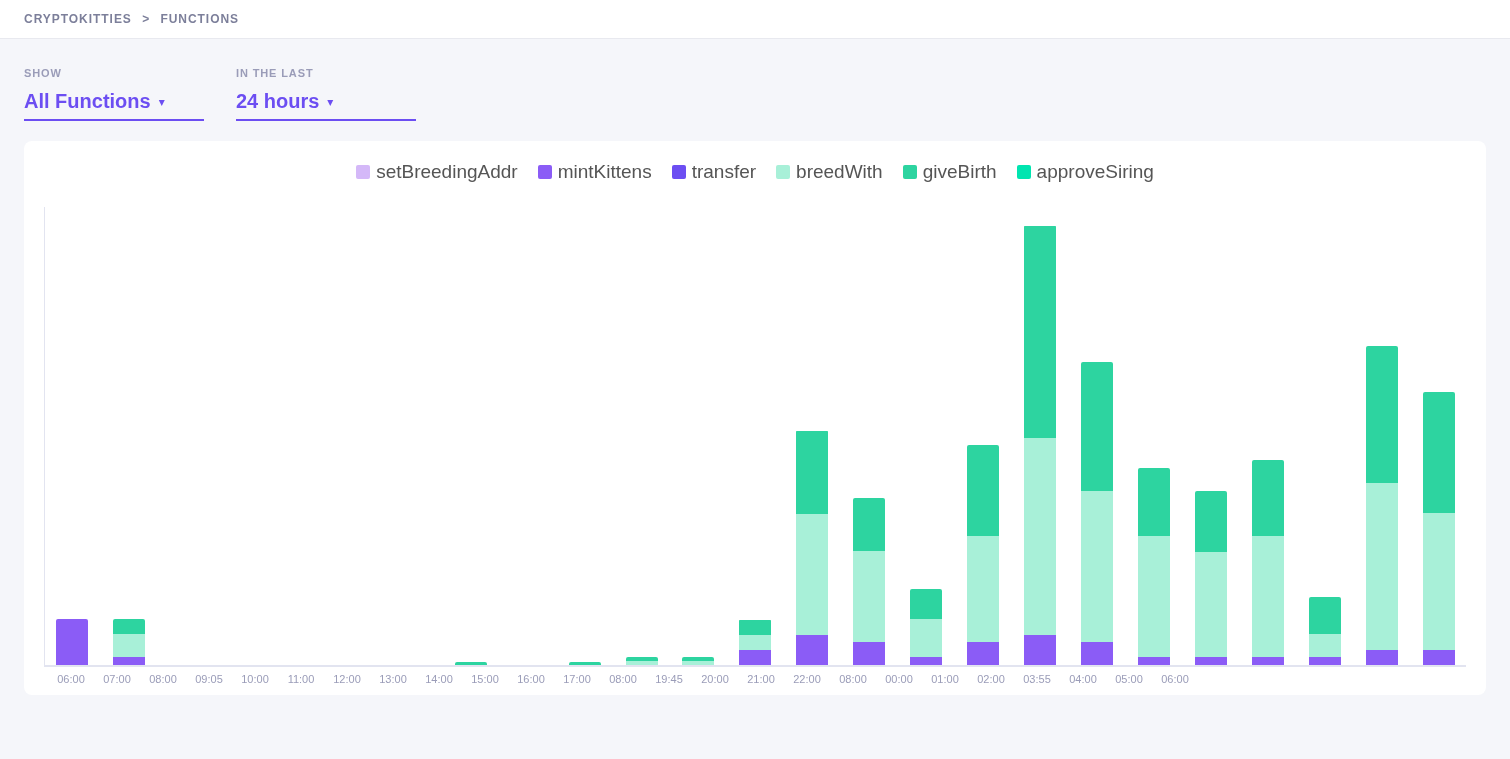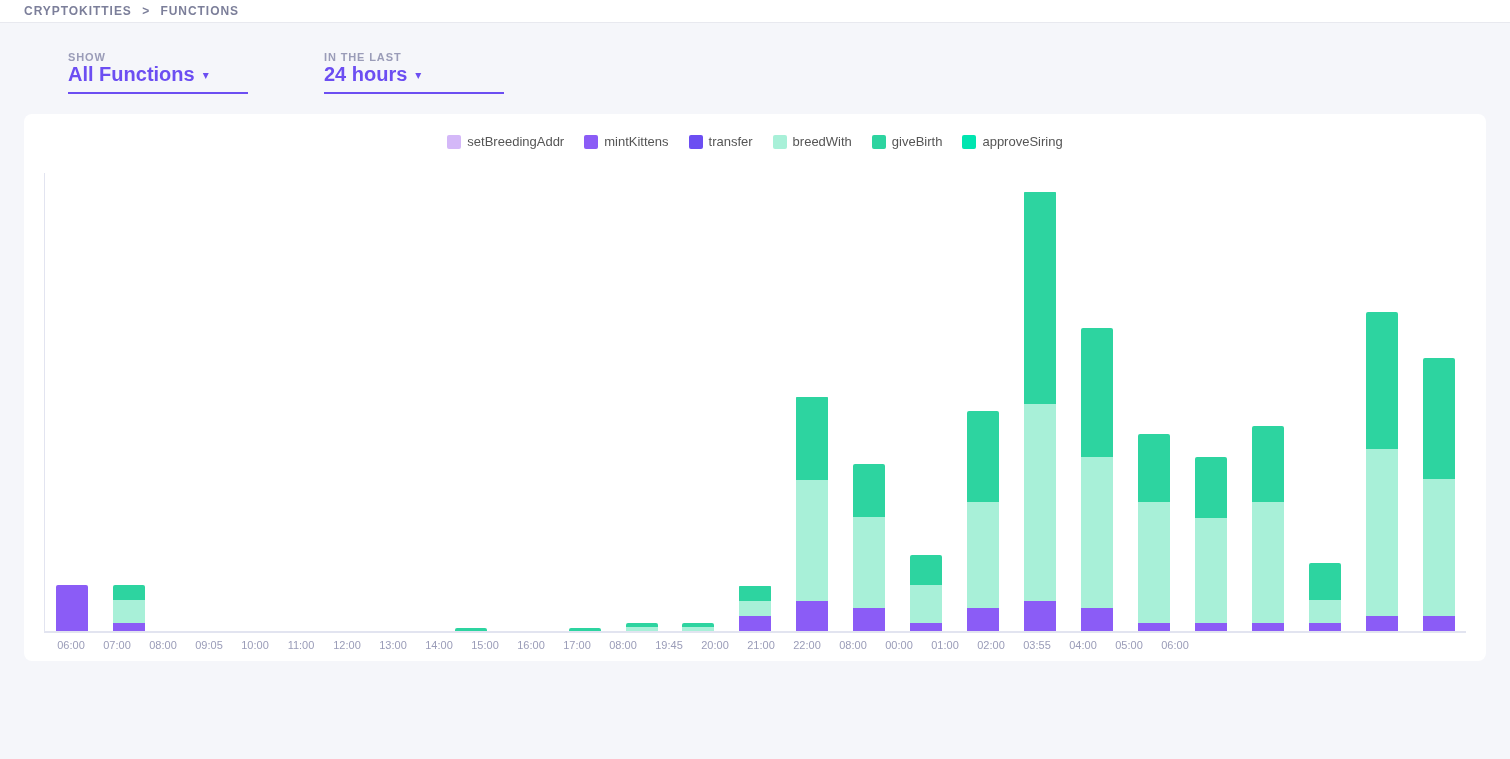--- a/index.html
+++ b/index.html
@@ -4,21 +4,21 @@
   <style>
     * { box-sizing: border-box; margin: 0; padding: 0; }
     body {
       background: #f5f6fa;
       font-family: -apple-system, BlinkMacSystemFont, 'Segoe UI', sans-serif;
       color: #333;
     }
     .header-bar {
       background: #fff;
       border-bottom: 1px solid #e8e9ef;
-      padding: 4px 24px;
+      padding: 12px 24px;
       display: flex;
       align-items: center;
     }
     .breadcrumb {
       font-size: 12px;
       font-weight: 700;
       letter-spacing: 0.08em;
       color: #7c7f9a;
       text-transform: uppercase;
     }
@@ -27,22 +27,21 @@
       padding: 28px 24px 0 24px;
     }
     .filters {
       display: flex;
       gap: 32px;
       margin-bottom: 20px;
     }
     .filter-group {
       display: flex;
       flex-direction: column;
-      gap: 0;
-      margin-left: 44px;
+      gap: 11px;
     }
     .filter-label {
       font-size: 11px;
       font-weight: 600;
       color: #9a9cb8;
       letter-spacing: 0.08em;
       text-transform: uppercase;
     }
     .filter-select {
       display: flex;
@@ -73,21 +72,21 @@
       align-items: center;
       justify-content: center;
       gap: 20px;
       margin-bottom: 24px;
       flex-wrap: wrap;
     }
     .legend-item {
       display: flex;
       align-items: center;
       gap: 6px;
-      font-size: 13px;
+      font-size: 19px;
       color: #555;
     }
     .legend-dot {
       width: 14px;
       height: 14px;
       border-radius: 2px;
       flex-shrink: 0;
     }
     .chart-container {
       position: relative;

